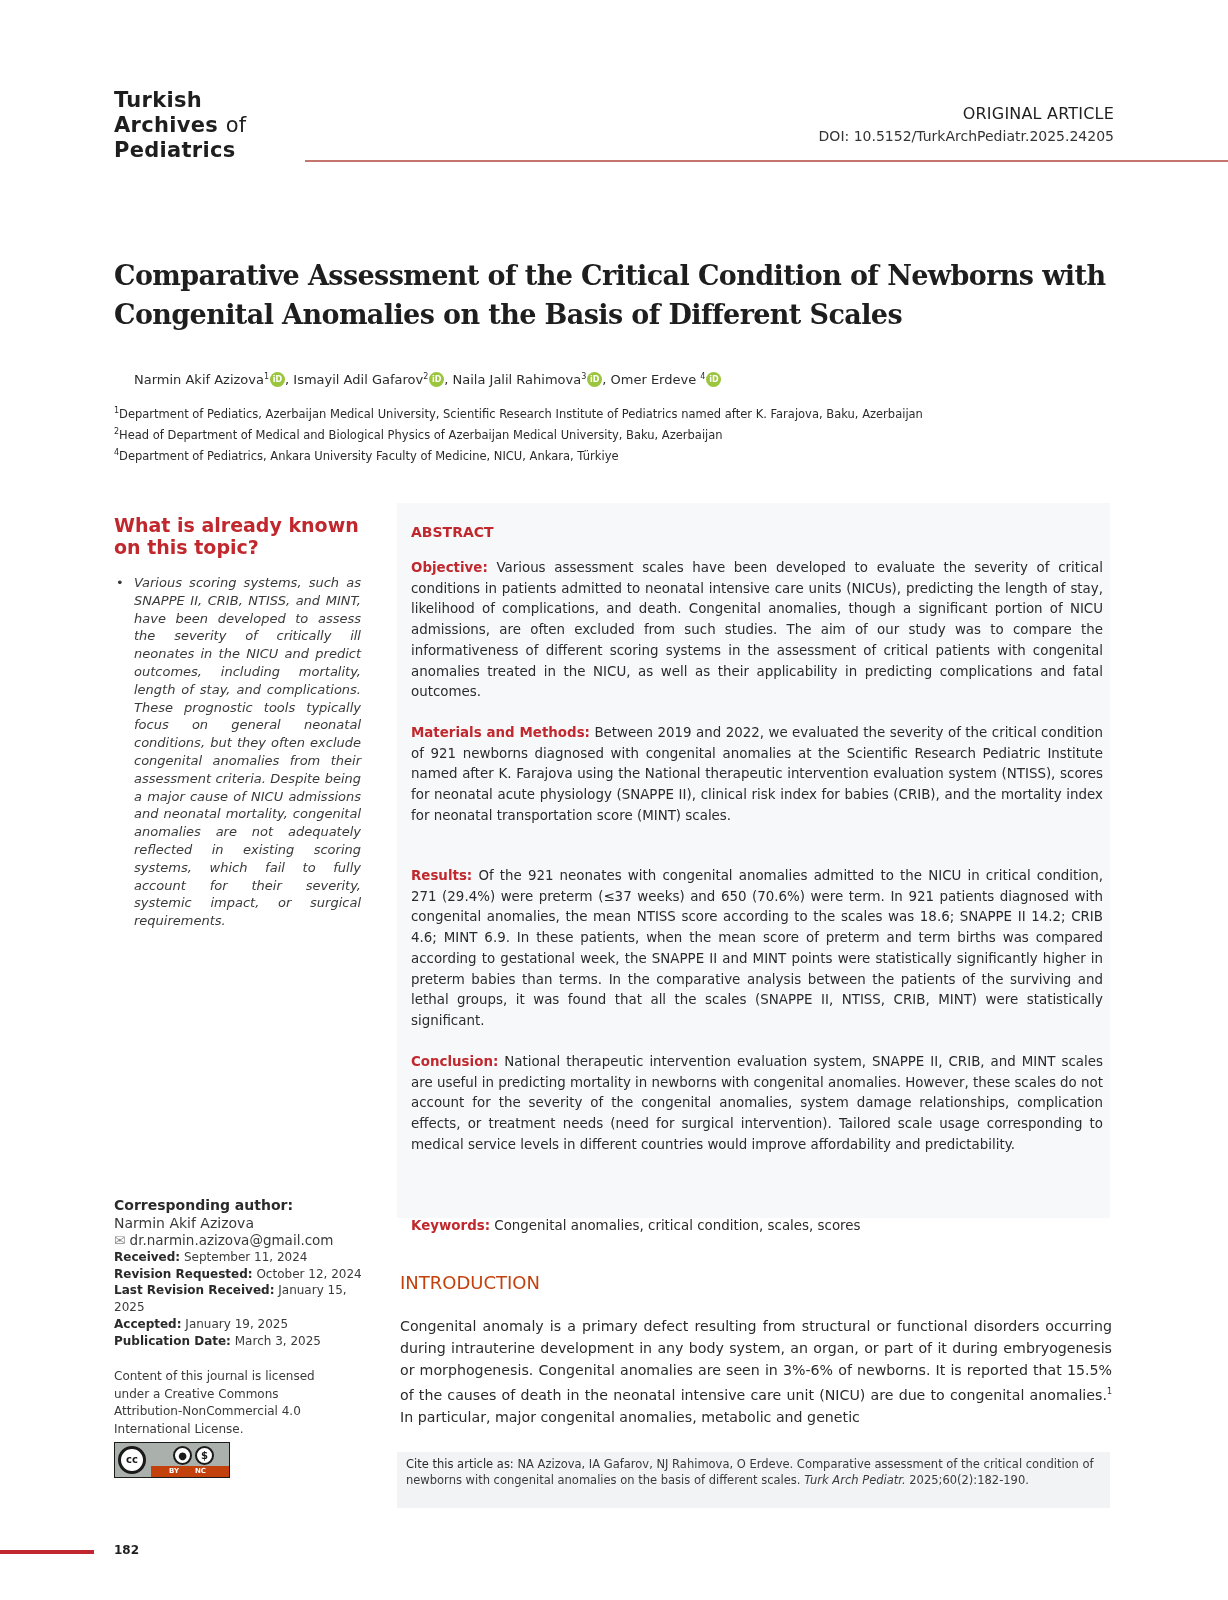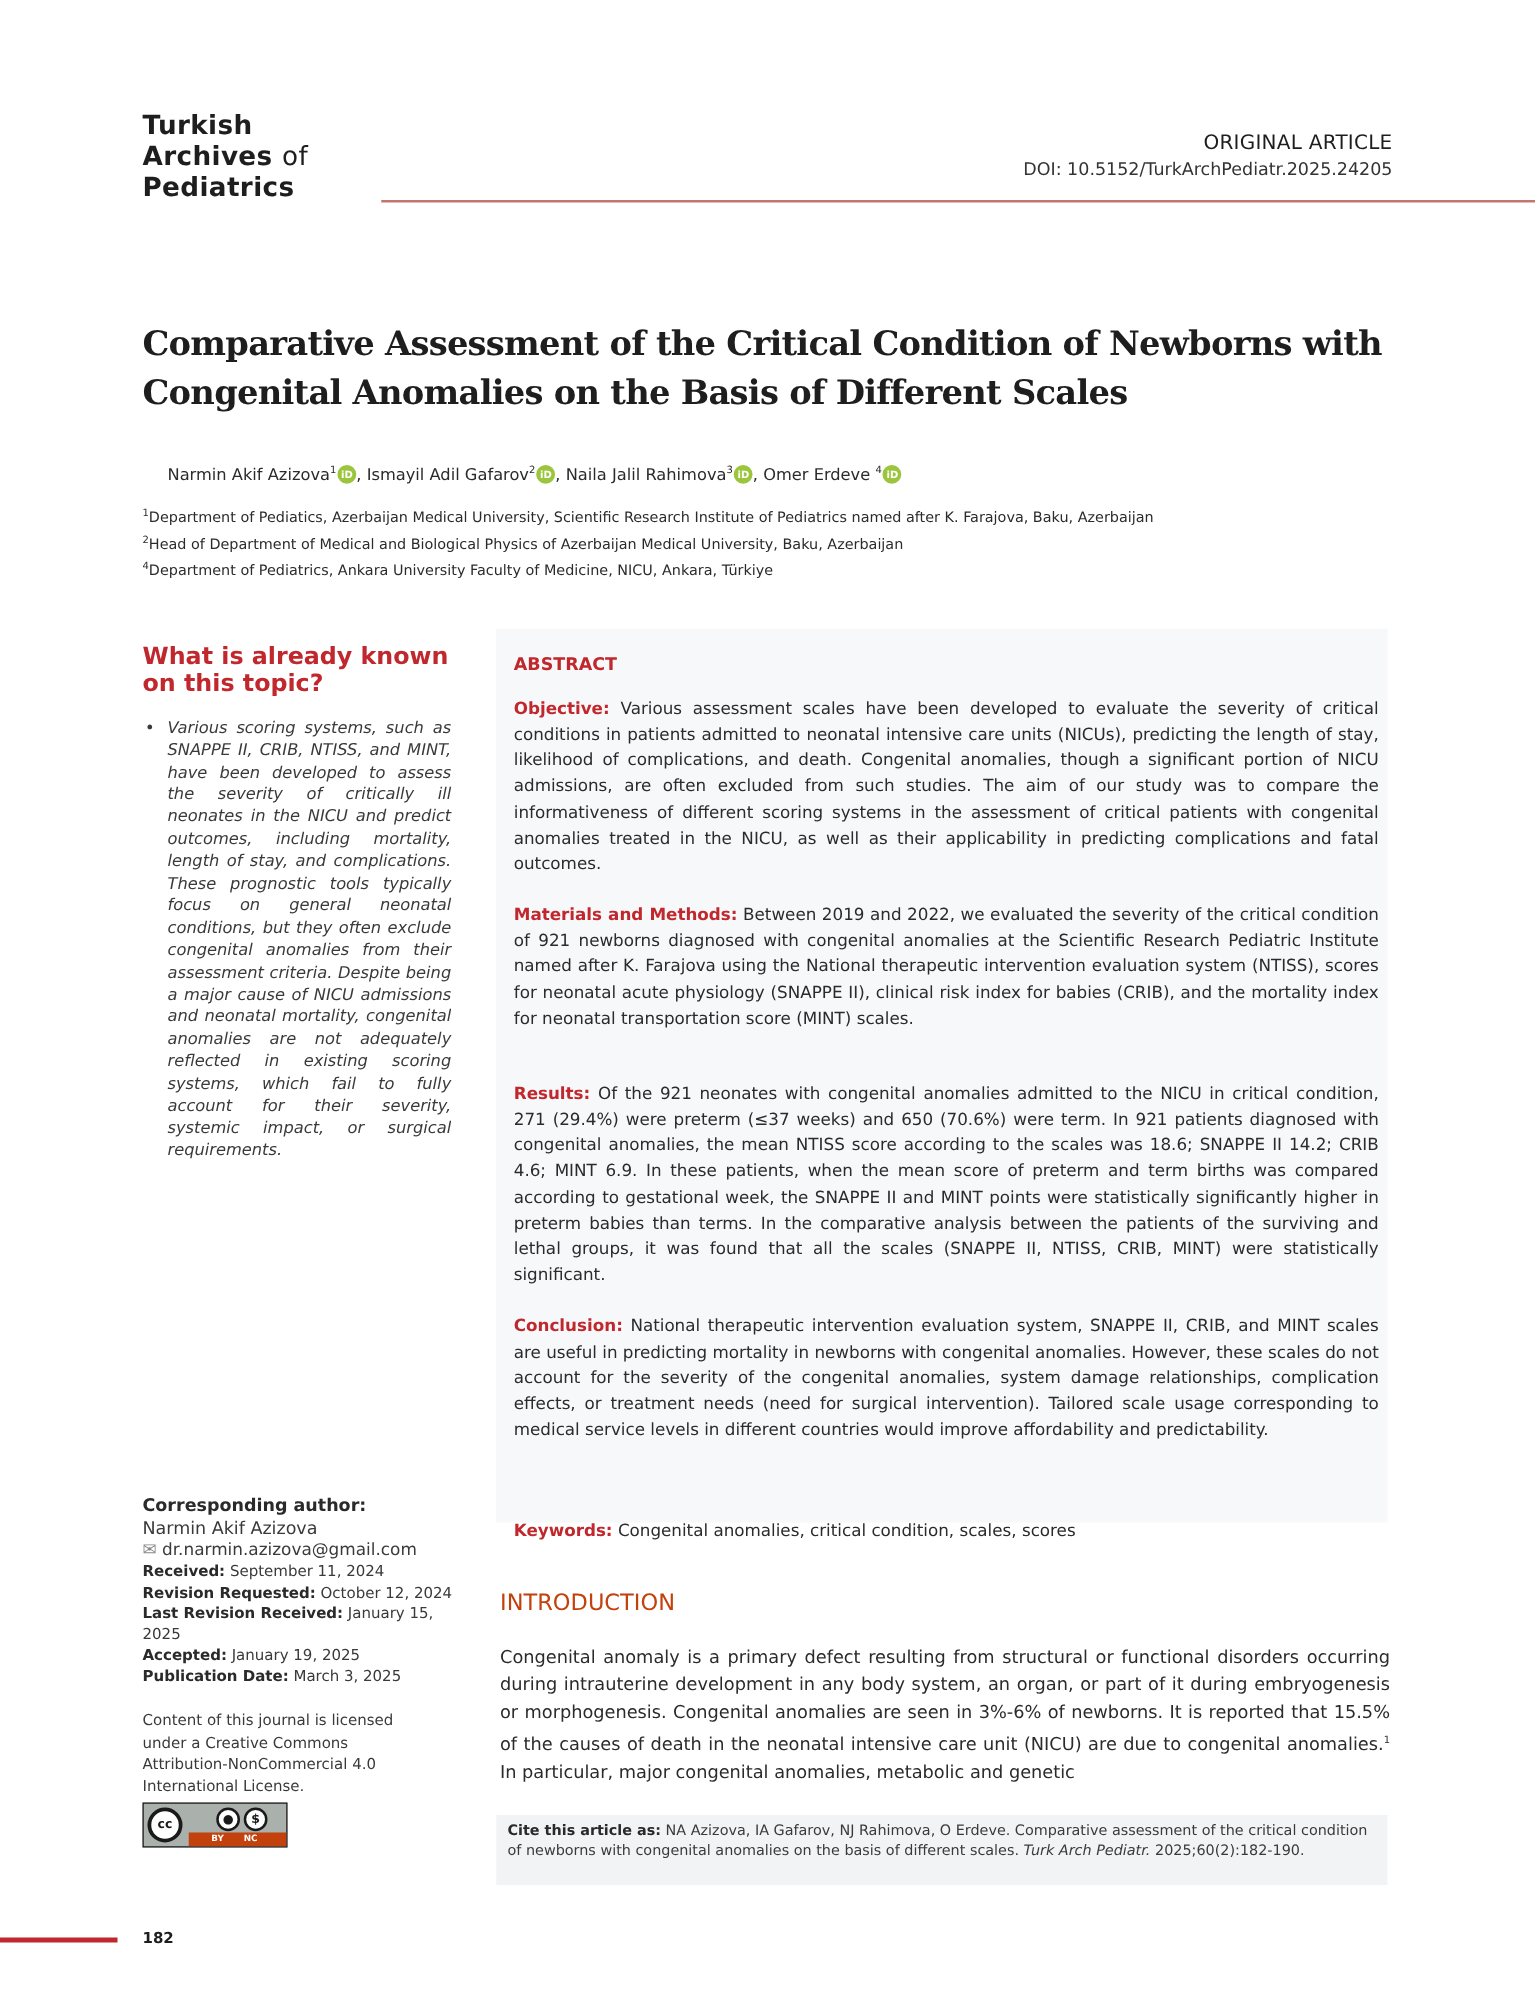--- a/index.html
+++ b/index.html
@@ -47,21 +47,21 @@
   .abs-para { left: 411px; width: 692px; font-size: 13.4px; line-height: 20.7px; color: #2b2b2b; text-align: justify; }
   .abs-para .lbl { font-weight: bold; color: #c0282d; }
 
   
   .intro-heading { left: 400px; top: 1272px; font-weight: normal; font-size: 18px; color: #c2410c; }
   .intro-body { left: 400px; top: 1315px; width: 712px; font-size: 14.2px; line-height: 22px; color: #2b2b2b; text-align: justify; }
 
   
   .cite-box { left: 397px; top: 1452px; width: 713px; height: 56px; background: #f2f3f5; }
   .cite-text { left: 406px; top: 1456px; width: 698px; font-size: 11.5px; line-height: 16px; color: #3a3a3a; }
-  .cite-text .lbl { font-weight: bold; color: #2a2a2a; }
+  .cite-text .lbl { font-weight: normal; color: #2a2a2a; }
 
   
   .footer-rule { left: 0; top: 1550px; width: 94px; height: 4px; background: #c0282d; }
   .page-num { left: 114px; top: 1543px; font-weight: bold; font-size: 12px; color: #1e1e1e; }
 </style>
 </head>
 <body>
 
 <div class="abs journal-logo">
   <div>Turkish</div>

